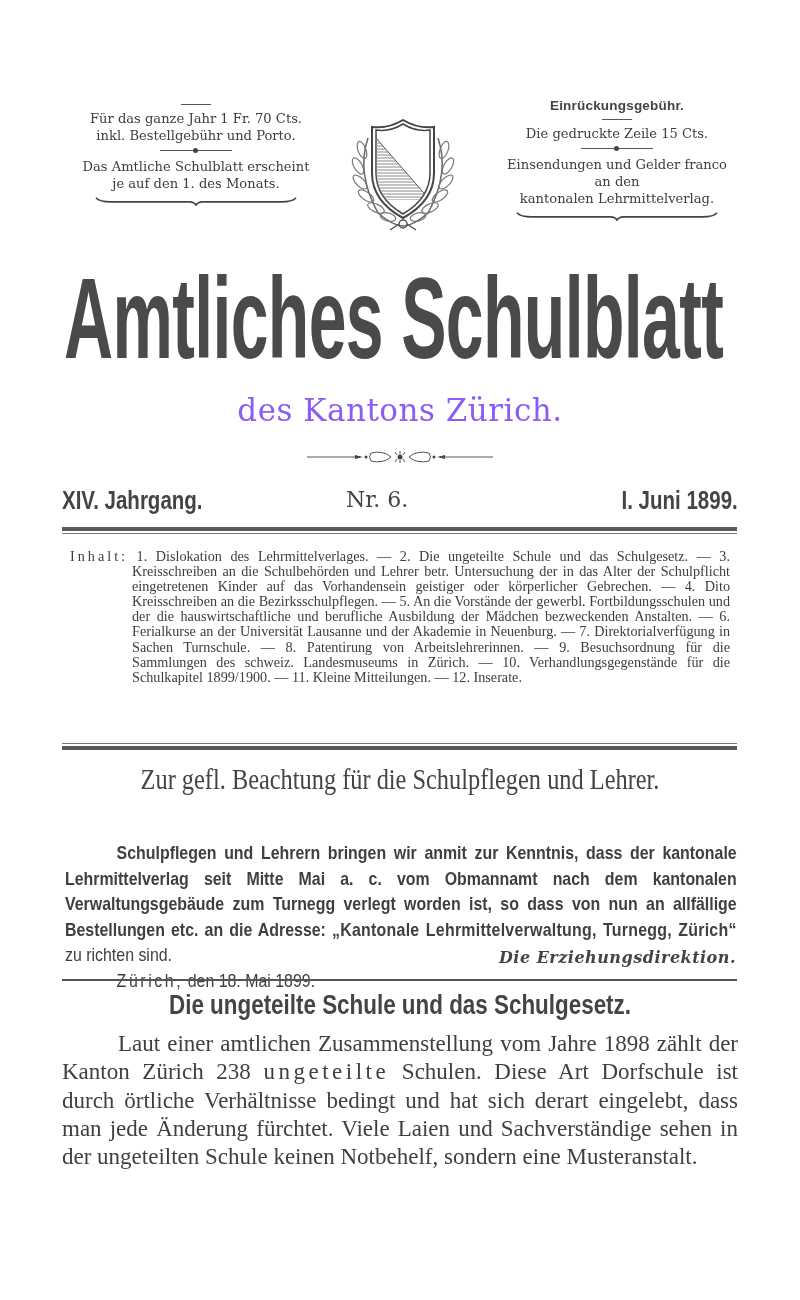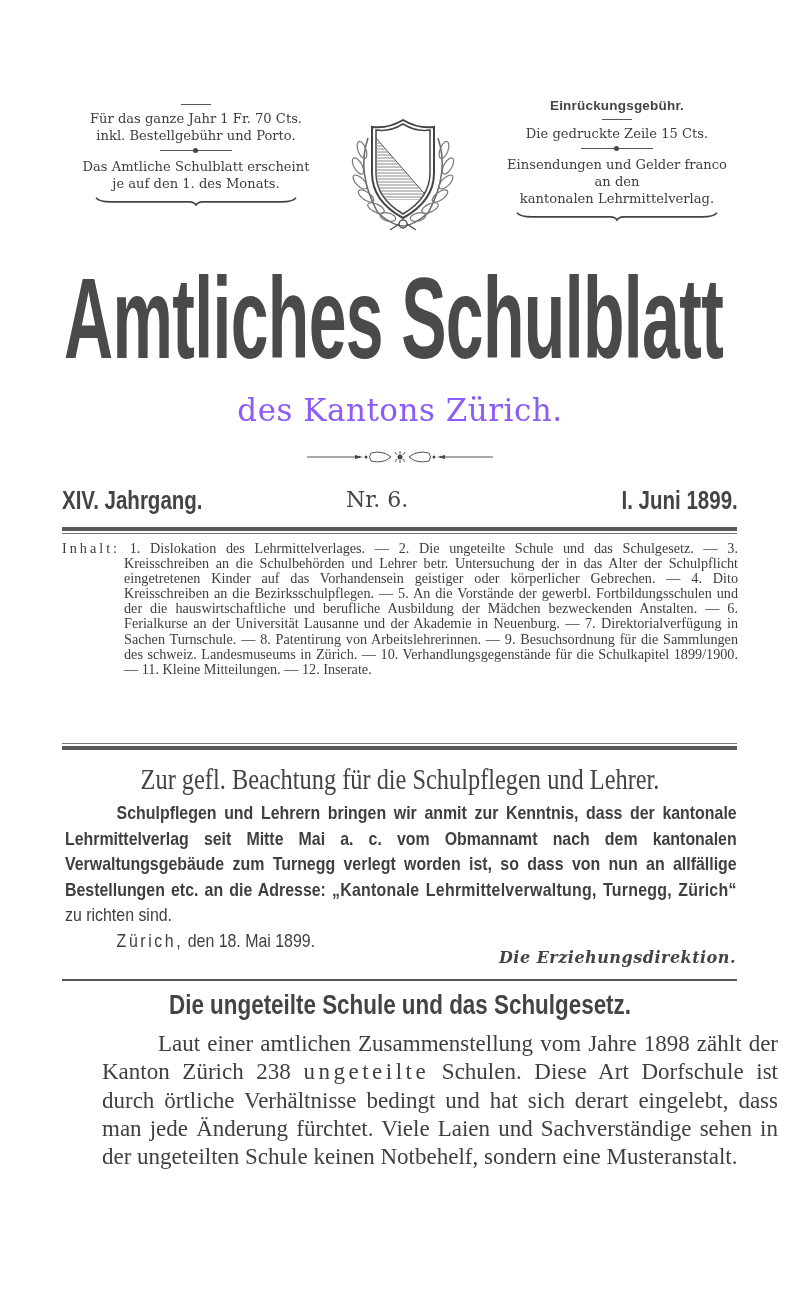--- a/index.html
+++ b/index.html
@@ -29,36 +29,36 @@
   .issue-row { font-size: 23px; color: #444; }
   .issue-left, .issue-right { font-family: "Liberation Sans", sans-serif; font-weight: bold; transform: scaleX(0.82); transform-origin: left top; }
   .issue-right { transform-origin: right top; }
   .issue-mid { font-family: "DejaVu Serif", serif; font-size: 22px; }
 
   .double-rule { left: 62px; width: 675px; }
   .double-rule .thick { height: 4px; background: #5a5a5a; }
   .double-rule .thin { height: 1px; background: #777; margin-top: 2px; }
 
   .toc { left: 62px; width: 676px; font-family: "Liberation Serif", serif; font-size: 14.2px; line-height: 15.1px; color: #3d3d3d; text-align: justify; }
-  .toc p { margin: 0; padding-left: 62px; text-indent: -62px; font-family: Liberation Serif, serif; }
+  .toc p { margin: 8px; padding-left: 62px; text-indent: -62px; font-family: Liberation Serif, serif; }
   .toc .lbl { letter-spacing: 3px; }
 
   .notice-head { font-family: "Liberation Serif", serif; font-size: 29px; color: #444; transform: scaleX(0.84); transform-origin: center top; white-space: nowrap; }
   .notice-body { left: 65px; width: 672px; font-family: "Liberation Sans", sans-serif; font-weight: bold; font-size: 18.5px; line-height: 25.5px; color: #3f3f3f; text-align: justify; }
   .notice-body .inner { transform: scaleX(0.86); transform-origin: left top; width: 781px; }
   .notice-body .heavy { font-weight: 900; letter-spacing: 0.3px; }
   .notice-body .light { font-weight: normal; }
   .spaced { letter-spacing: 3px; font-weight: normal; }
 
   .sig { font-family: "DejaVu Serif", serif; font-style: italic; font-weight: bold; font-size: 16px; color: #444; letter-spacing: 0.5px; }
 
   .single-rule { left: 62px; width: 675px; height: 2px; background: #555; }
 
   .article-head { font-family: "Liberation Sans", sans-serif; font-weight: bold; font-size: 27px; color: #444; transform: scaleX(0.83); transform-origin: center top; white-space: nowrap; }
-  .article-body { left: 62px; width: 676px; font-family: "Liberation Serif", serif; font-size: 23px; line-height: 28.3px; color: #3f3f3f; text-align: justify; margin-left: 40px; }
+  .article-body { left: 62px; width: 676px; font-family: "Liberation Serif", serif; font-size: 23px; line-height: 28.3px; color: #3f3f3f; text-align: justify; }
   .article-body p { margin: 0; text-indent: 56px; }
   .article-body .spaced { letter-spacing: 3.5px; font-weight: normal; }
 </style>
 </head>
 <body>
 
 <div class="abs hbox" style="left:56px; top:98px;">
   <div class="short-rule"></div>
   <div class="line">Für das ganze Jahr 1 Fr. 70 Cts.</div>
   <div class="line">inkl. Bestellgebühr und Porto.</div>
@@ -163,21 +163,21 @@
 <div class="abs toc" style="top:541px;">
   <p><span class="lbl">Inhalt:</span> <span>1. Dislokation des Lehrmittelverlages. — 2. Die ungeteilte Schule und das Schulgesetz. — 3. Kreisschreiben an die Schulbehörden und Lehrer betr. Untersuchung der in das Alter der Schulpflicht eingetretenen Kinder auf das Vorhandensein geistiger oder körperlicher Gebrechen. — 4. Dito Kreisschreiben an die Bezirksschulpflegen. — 5. An die Vorstände der gewerbl. Fortbildungsschulen und der die hauswirtschaftliche und berufliche Ausbildung der Mädchen bezweckenden Anstalten. — 6. Ferialkurse an der Universität Lausanne und der Akademie in Neuenburg. — 7. Direktorialverfügung in Sachen Turnschule. — 8. Patentirung von Arbeitslehrerinnen. — 9. Besuchsordnung für die Sammlungen des schweiz. Landesmuseums in Zürich. — 10. Verhandlungsgegenstände für die Schulkapitel 1899/1900. — 11. Kleine Mitteilungen. — 12. Inserate.</span></p>
 </div>
 
 <div class="abs double-rule" style="top:743px;">
   <div class="thin" style="margin-top:0;margin-bottom:2px;"></div>
     <div class="thick"></div>
 </div>
 
 <div class="abs notice-head center" style="left:0; width:800px; top:763px;">Zur gefl. Beachtung für die Schulpflegen und Lehrer.</div>
-<div class="abs notice-body" style="top:800px;">
+<div class="abs notice-body" style="top:840px;">
   <div class="inner">
     <span style="display:inline-block;width:60px;"></span><span>Schulpflegen und Lehrern bringen wir anmit zur Kenntnis, dass der kantonale Lehrmittelverlag seit Mitte Mai a. c. vom Obmannamt nach dem kantonalen Verwaltungsgebäude zum Turnegg verlegt worden ist, so dass von nun an allfällige Bestellungen etc. an die Adresse: </span><span class="heavy">„Kantonale Lehrmittelverwaltung, Turnegg, Zürich“</span><span class="light"> zu richten sind.</span>
     <br>
     <span style="display:inline-block;width:60px;"></span><span class="spaced">Zürich,</span><span class="light"> den 18. Mai 1899.</span>
   </div>
 </div>
 <div class="abs sig" style="right:64px; top:948px;">Die Erziehungsdirektion.</div>
 
 <div class="abs single-rule" style="top:979px;"></div>
 

